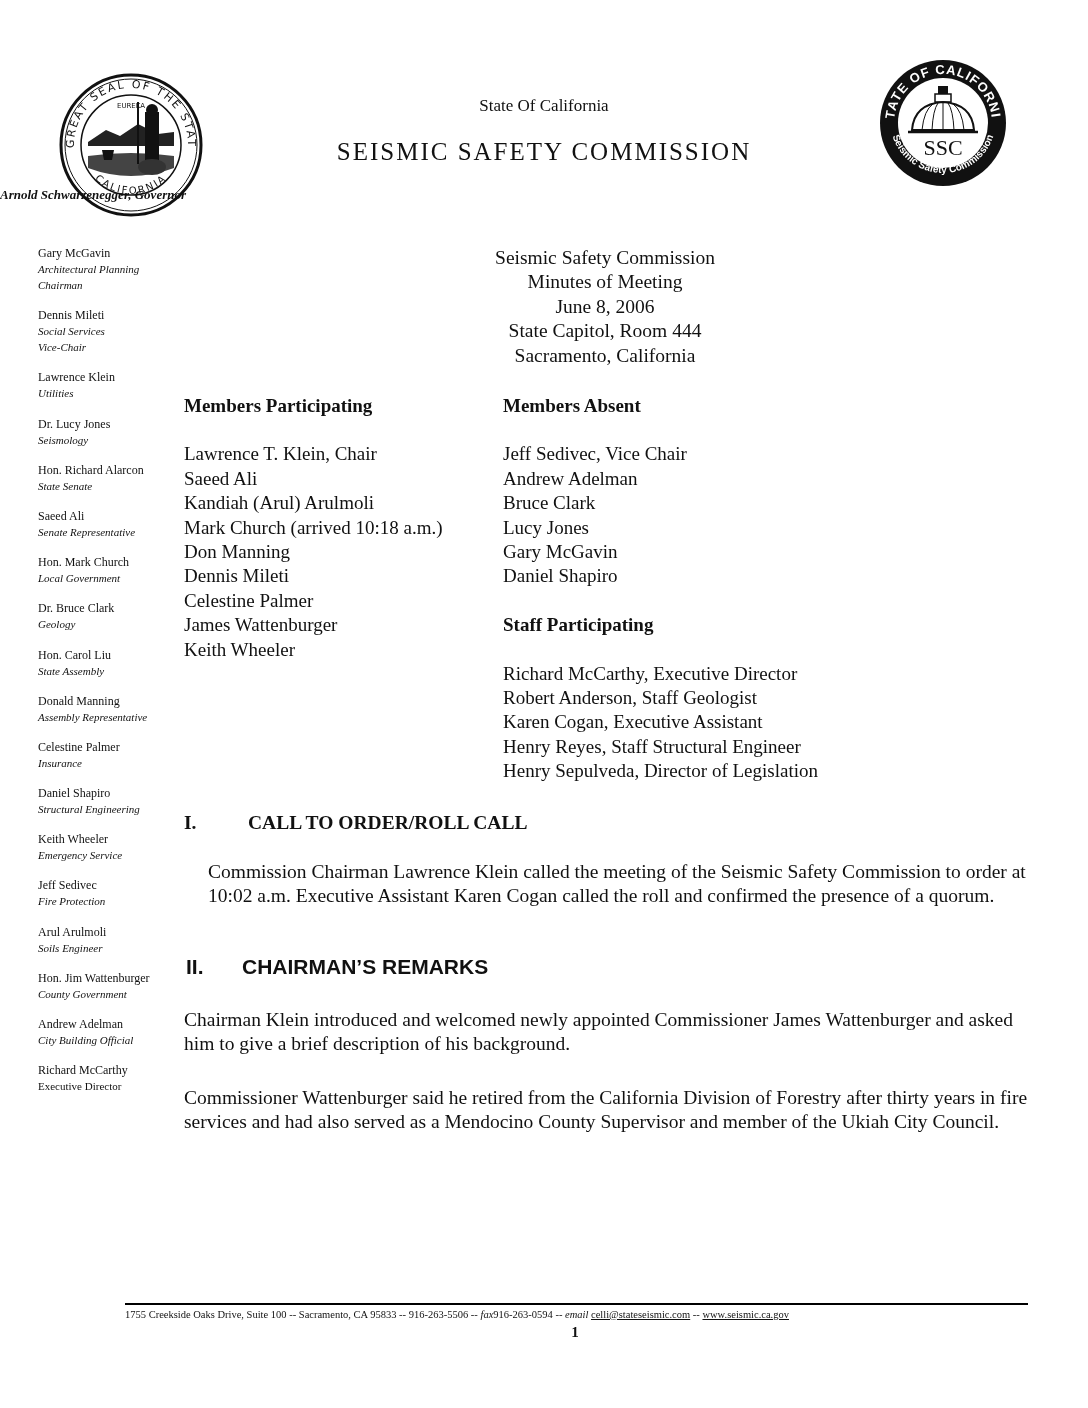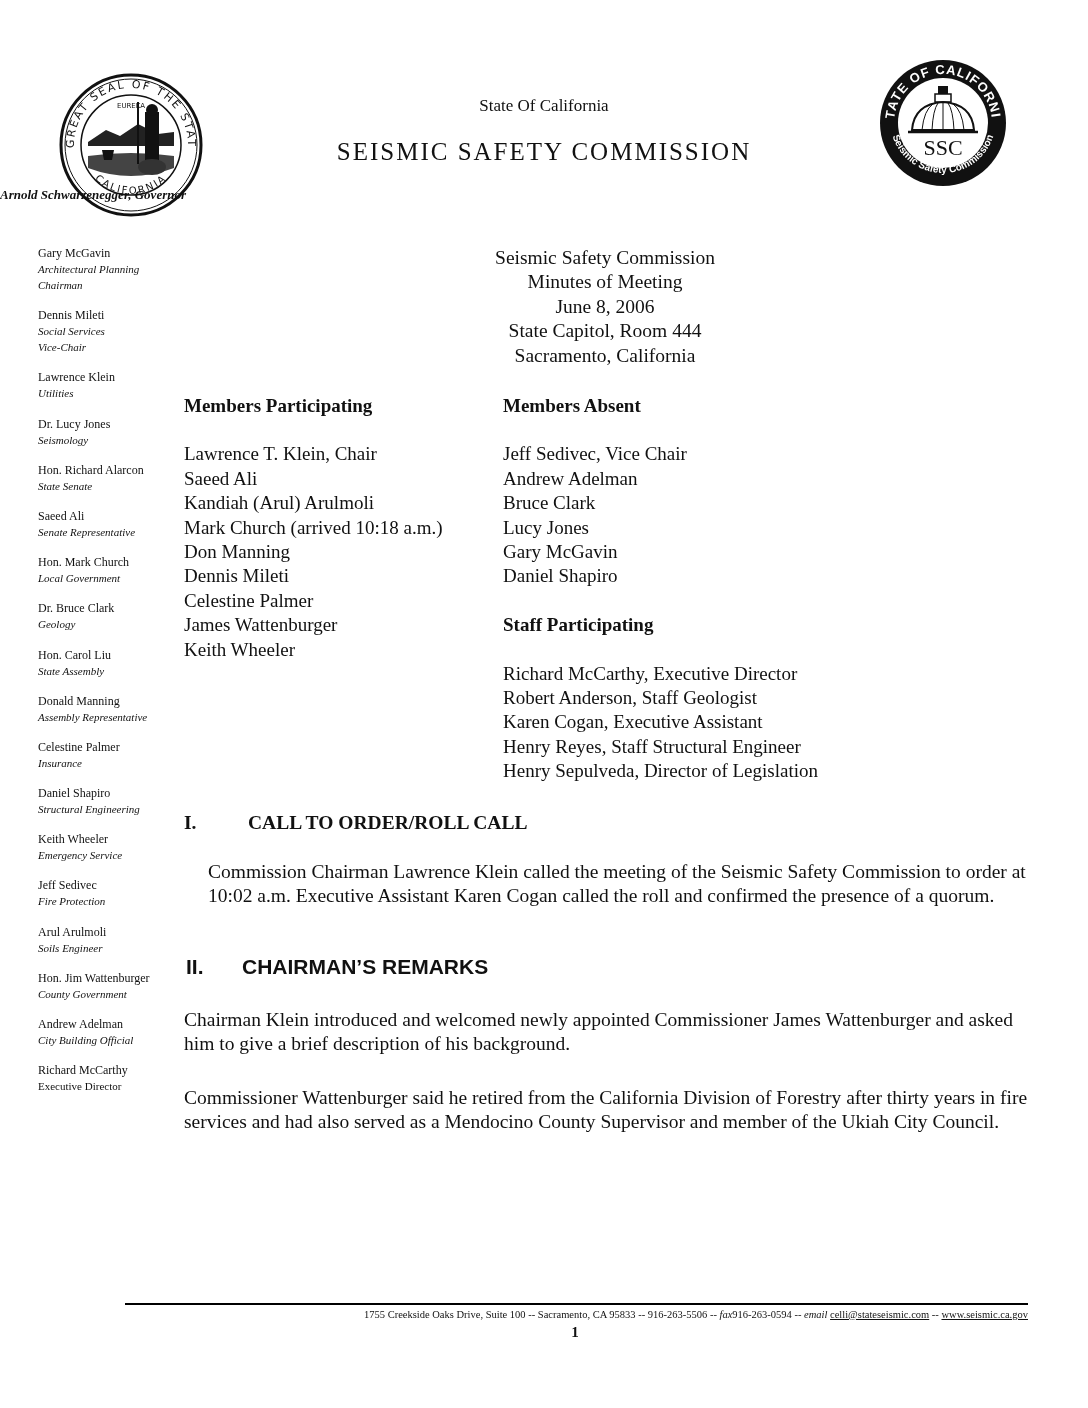--- a/index.html
+++ b/index.html
@@ -38,21 +38,21 @@
   .section-1-head .num { display: inline-block; width: 64px; }
   .para { font-size: 19.5px; line-height: 24.4px; left: 184px; width: 845px; }
   .p1 { top: 860px; margin-left: 24px; }
   .section-2-head { left: 186px; top: 955px; font-family: "Liberation Sans", "DejaVu Sans", sans-serif; font-weight: bold; font-size: 21px; }
   .section-2-head .num { display: inline-block; width: 56px; }
   .p2 { top: 1008px; }
   .p3 { top: 1086px; }
 
   
   .footer-rule { left: 125px; top: 1303px; width: 903px; height: 2px; background: #000; }
-  .footer-text { left: 125px; top: 1309px; width: 903px; text-align: right; font-size: 10.5px; }
+  .footer-text { left: 125px; top: 1309px; width: 903px; text-align: left; font-size: 10.5px; }
   .footer-text .ital { font-style: italic; }
   .footer-text a { color: #111; text-decoration: underline; }
   .page-num { left: 0; width: 1150px; top: 1324px; text-align: center; font-size: 15px; font-weight: bold; }
 </style>
 </head>
 <body>
 
 <div class="abs seal-left">
   <svg width="146" height="146" viewBox="0 0 146 146">
     <defs>

